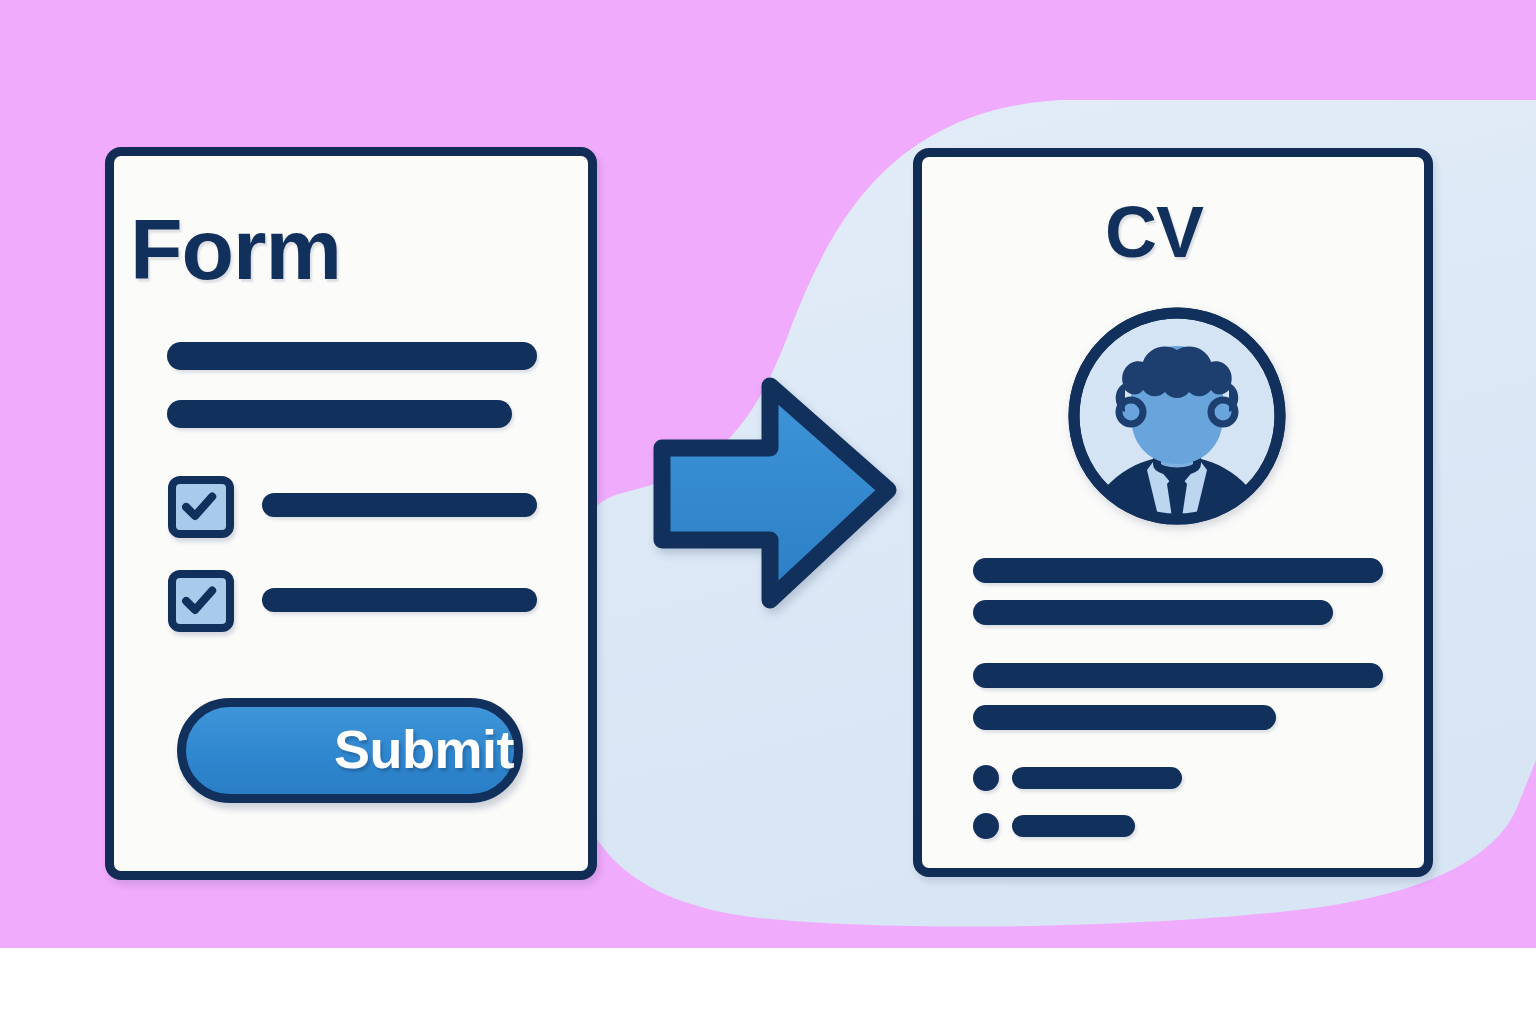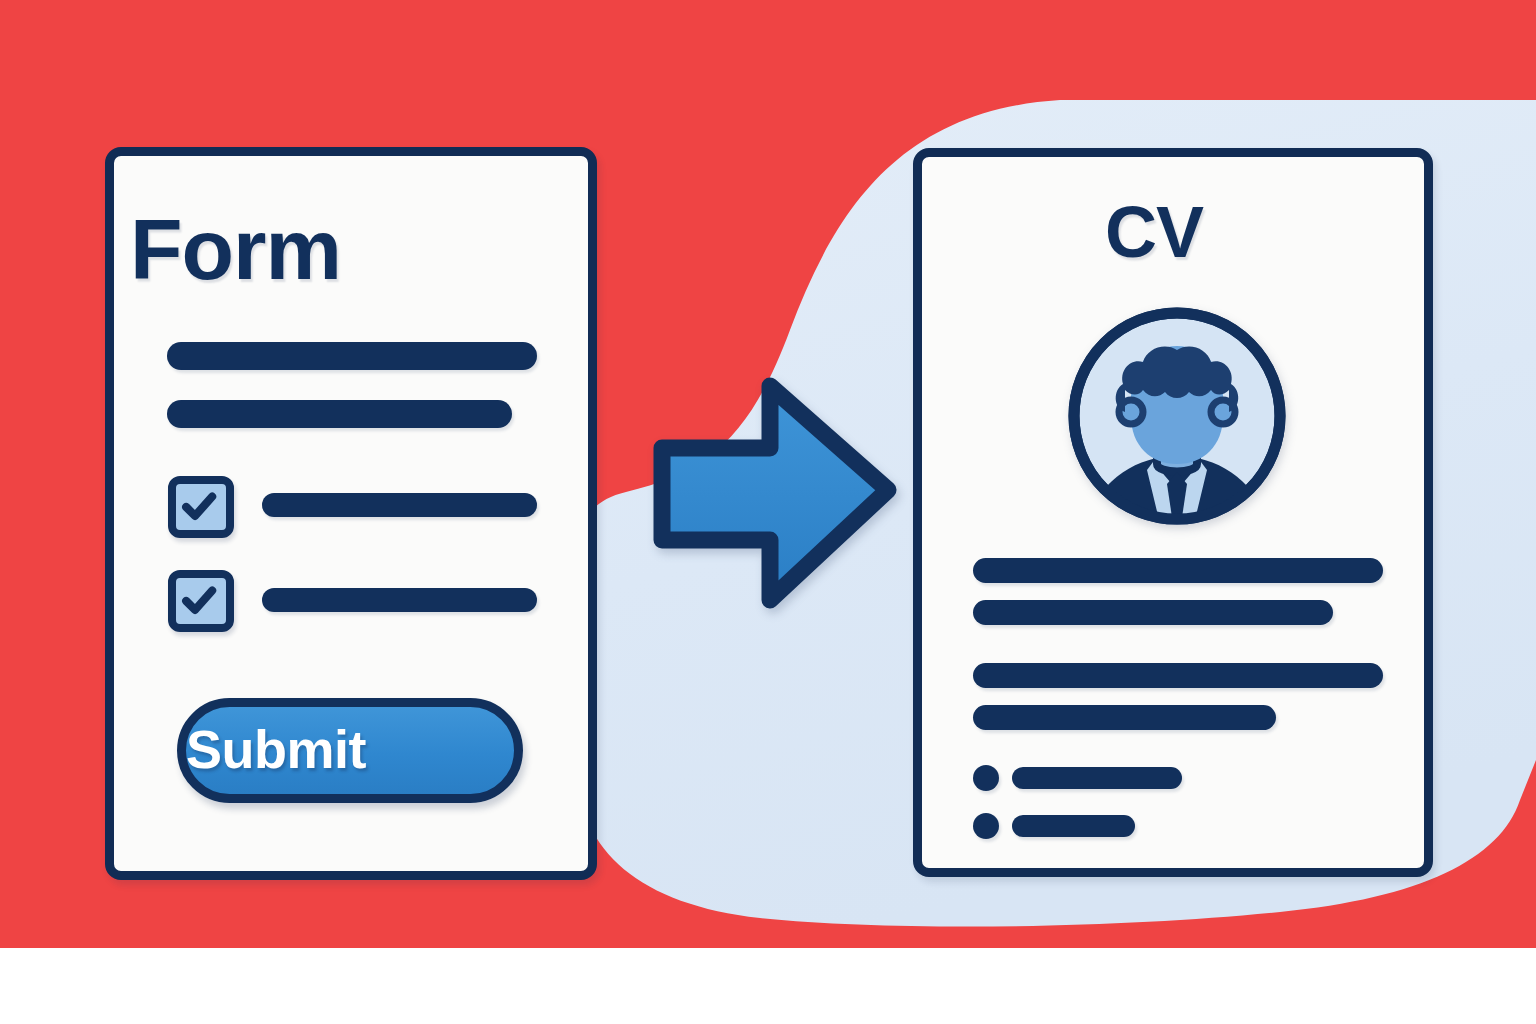--- a/index.html
+++ b/index.html
@@ -4,21 +4,21 @@
 <style>
   html, body {
     margin: 0;
     padding: 0;
     background: #ffffff;
   }
   #stage {
     position: relative;
     width: 1536px;
     height: 948px;
-    background: #ef4444;
+    background: #f0abfc;
     overflow: hidden;
     font-family: "Liberation Sans", sans-serif;
   }
 
   
   #bg-blob {
     position: absolute;
     inset: 0;
     width: 1536px;
     height: 1024px;
@@ -96,21 +96,21 @@
     top: 698px;
     width: 346px;
     height: 105px;
     background: linear-gradient(180deg, #3f95d8 0%, #2f87cf 55%, #2a7ec5 100%);
     border: 9px solid #12305c;
     border-radius: 54px;
     box-sizing: border-box;
     box-shadow: 3px 6px 7px rgba(20,40,80,0.2);
     display: flex;
     align-items: center;
-    justify-content: flex-start;
+    justify-content: flex-end;
   }
   #submit-label {
     color: #ffffff;
     font-size: 54px;
     font-weight: bold;
     letter-spacing: -0.5px;
     text-shadow: 2px 3px 3px rgba(20,40,80,0.3);
     line-height: 1;
     margin-top: -4px;
   }

